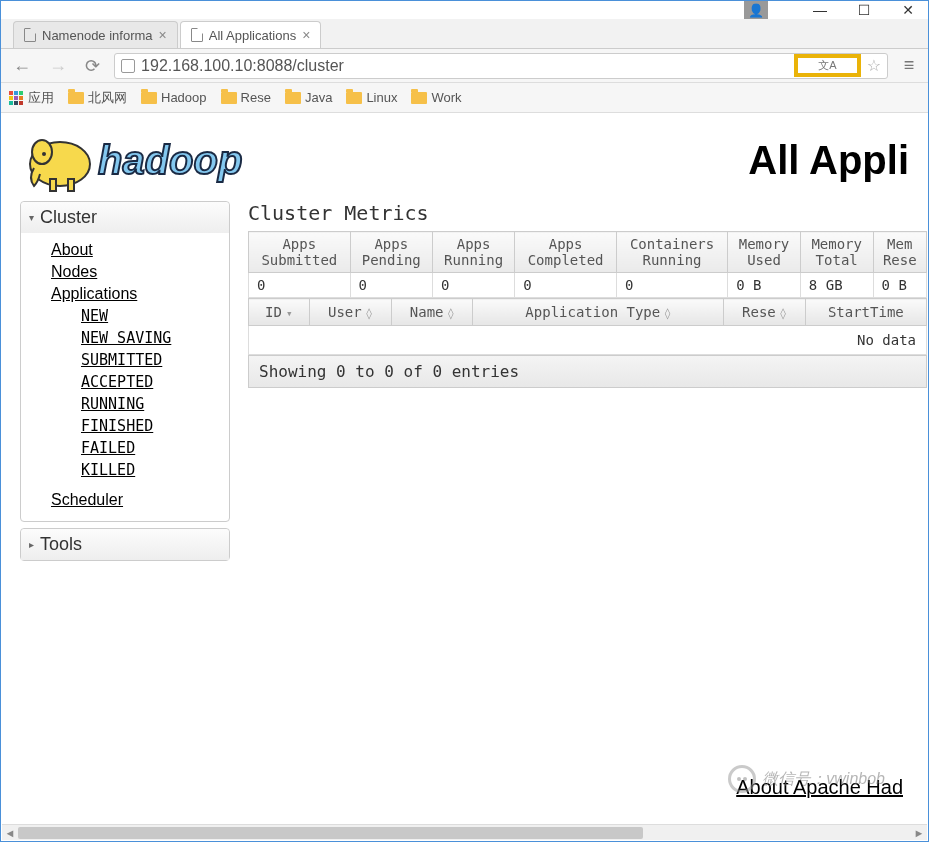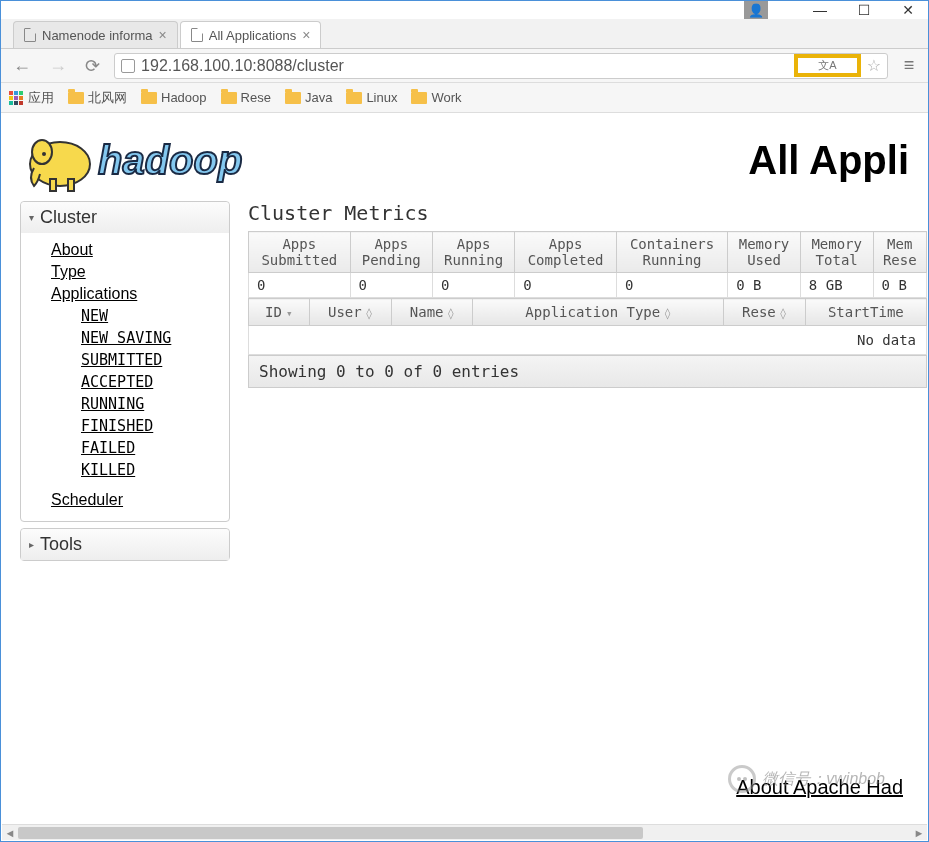--- a/index.html
+++ b/index.html
@@ -164,21 +164,21 @@
 
   <div class="main">
     <div class="sidebar">
       <div class="side-section">
         <div class="side-header">
           <span class="tri">▾</span>
           <span>Cluster</span>
         </div>
         <div class="side-body">
           <a class="lnk top">About</a>
-          <a class="lnk top">Type</a>
+          <a class="lnk top">Nodes</a>
           <a class="lnk top">Applications</a>
           <a class="lnk sub">NEW</a>
           <a class="lnk sub">NEW SAVING</a>
           <a class="lnk sub">SUBMITTED</a>
           <a class="lnk sub">ACCEPTED</a>
           <a class="lnk sub">RUNNING</a>
           <a class="lnk sub">FINISHED</a>
           <a class="lnk sub">FAILED</a>
           <a class="lnk sub">KILLED</a>
           <div style="height:8px"></div>

